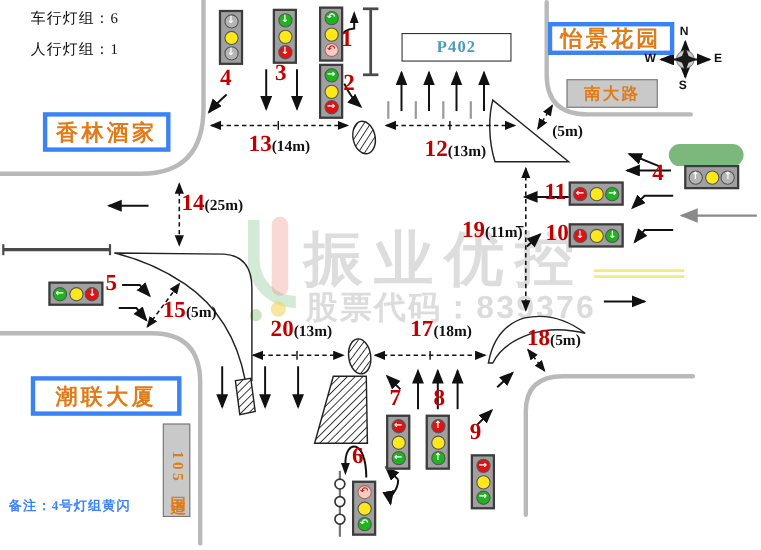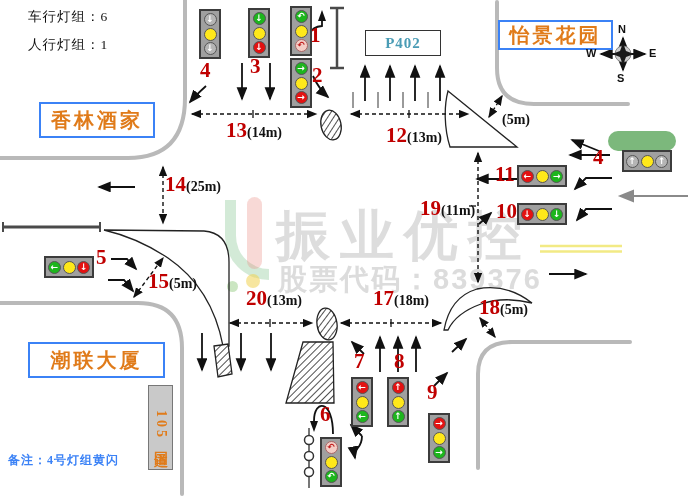--- a/index.html
+++ b/index.html
@@ -15,21 +15,21 @@
        font-family:"Liberation Sans","DejaVu Sans",sans-serif;}
   .wm-arc{width:44px;height:80px;border-left:11px solid rgba(140,200,150,.38);
           border-bottom:11px solid rgba(140,200,150,.38);border-radius:0 0 0 60px;}
   .wm-bar{width:15px;height:72px;border-radius:8px;background:rgba(235,140,130,.33);}
   .wm-dot-y{width:14px;height:14px;border-radius:50%;background:rgba(240,210,80,.55);}
   .wm-dot-g{width:11px;height:11px;border-radius:50%;background:rgba(140,200,120,.45);}
   
   #linework{z-index:2;left:0;top:0;}
   
   #overlay{position:absolute;inset:0;z-index:3;}
-  .bldg{background:#fff;border:2px solid #3b82f6;display:flex;align-items:center;justify-content:center;
+  .bldg{background:#fff;border:4px solid #3b82f6;display:flex;align-items:center;justify-content:center;
         color:#e07b1a;font-weight:bold;font-size:20px;letter-spacing:3px;}
   .roadsign{background:#c9c9c9;border:1px solid #777;display:flex;align-items:center;justify-content:center;
         color:#e07b1a;font-weight:bold;font-size:15px;letter-spacing:2px;}
   .vtext{writing-mode:vertical-rl;letter-spacing:3px;font-size:14px;}
   .pbox{background:#fff;border:1.5px solid #333;display:flex;align-items:center;justify-content:center;
         color:#4a9cb5;font-weight:bold;font-size:15px;letter-spacing:1px;}
   .hdr{font-size:13.5px;color:#111;letter-spacing:1px;}
   .note{font-size:12px;font-weight:bold;color:#3b82f6;letter-spacing:1px;}
   .compass-letter{font-size:11px;font-weight:bold;color:#111;
         font-family:"Liberation Sans","DejaVu Sans",sans-serif;}
@@ -199,23 +199,24 @@
   <div id="overlay">
 
     <div class="abs hdr" style="left:28px;top:8px;">车行灯组：6</div>
     <div class="abs hdr" style="left:28px;top:36px;">人行灯组：1</div>
     <div class="abs note" style="left:8px;top:452px;">备注：4号灯组黄闪</div>
 
     <div class="abs bldg" style="left:39px;top:102px;width:116px;height:36px;">香林酒家</div>
     <div class="abs bldg" style="left:498px;top:20px;width:115px;height:30px;">怡景花园</div>
     <div class="abs bldg" style="left:28px;top:342px;width:137px;height:36px;">潮联大厦</div>
 
+    <div class="abs roadsign" style="left:515px;top:72px;width:83px;height:26px;">南大路</div>
     <div class="abs roadsign vtext" style="left:148px;top:385px;width:25px;height:85px;">105国道</div>
 
-    <div class="abs pbox" style="left:365px;top:30px;width:76px;height:26px;">P402</div>
+    <div class="abs pbox" style="left:365px;top:30px;width:100px;height:26px;">P402</div>
 
     <div class="abs compass-letter" style="left:618px;top:23px;">N</div>
     <div class="abs compass-letter" style="left:586px;top:47px;">W</div>
     <div class="abs compass-letter" style="left:649px;top:47px;">E</div>
     <div class="abs compass-letter" style="left:617px;top:72px;">S</div>
 
     <div id="built">
         <div class="mlabel" style="left: 226px; top: 118px;"><span class="num">13</span><span class="dist">(14m)</span></div>
         <div class="mlabel" style="left: 386px; top: 123px;"><span class="num">12</span><span class="dist">(13m)</span></div>
         <div class="mlabel" style="left: 502px; top: 105px;"><span class="num"></span><span class="dist">(5m)</span></div>

